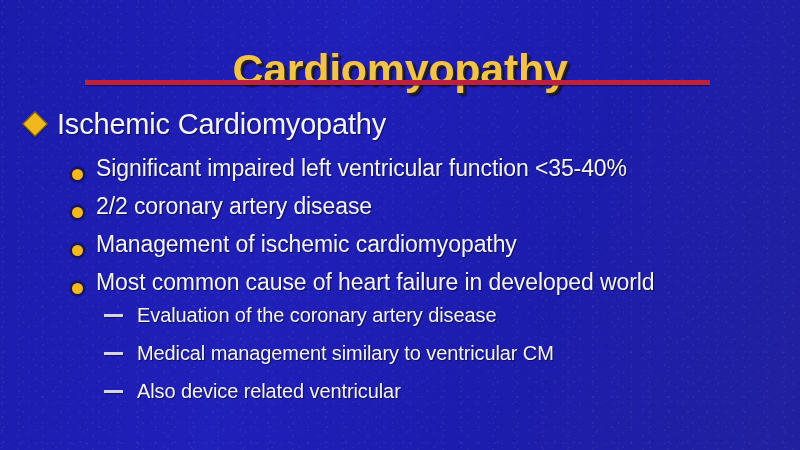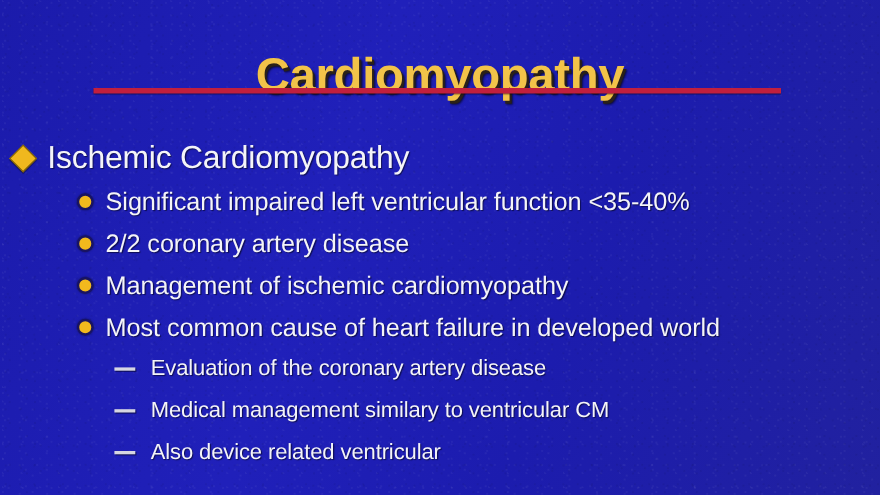--- a/index.html
+++ b/index.html
@@ -75,45 +75,44 @@
     position: relative;
     display: flex;
     align-items: flex-start;
     color: #f4f4f8;
     text-shadow: 1px 1px 1px rgba(0,0,0,0.55);
     white-space: nowrap;
   }
 
   
   .lvl1 {
-    padding-left: 12px;
+    padding-left: 26px;
     height: 40px;
     align-items: center;
-    margin-top: 20px;
   }
   .lvl1 .txt {
     font-size: 29px;
     letter-spacing: -0.2px;
   }
   .marker-diamond {
     width: 16px;
     height: 16px;
     margin-right: 13px;
     flex: 0 0 auto;
     background: #f0b81e;
     border: 1px solid #7a5c08;
     transform: rotate(45deg);
     box-shadow: 1px 1px 1px rgba(0,0,0,0.5);
   }
 
   
   .lvl2 {
     padding-left: 70px;
     height: 38px;
-    align-items: center;
+    align-items: flex-end;
   }
   .lvl2 .txt {
     font-size: 23px;
     letter-spacing: -0.1px;
   }
   .marker-dot {
     width: 11px;
     height: 11px;
     margin-right: 11px;
     flex: 0 0 auto;

